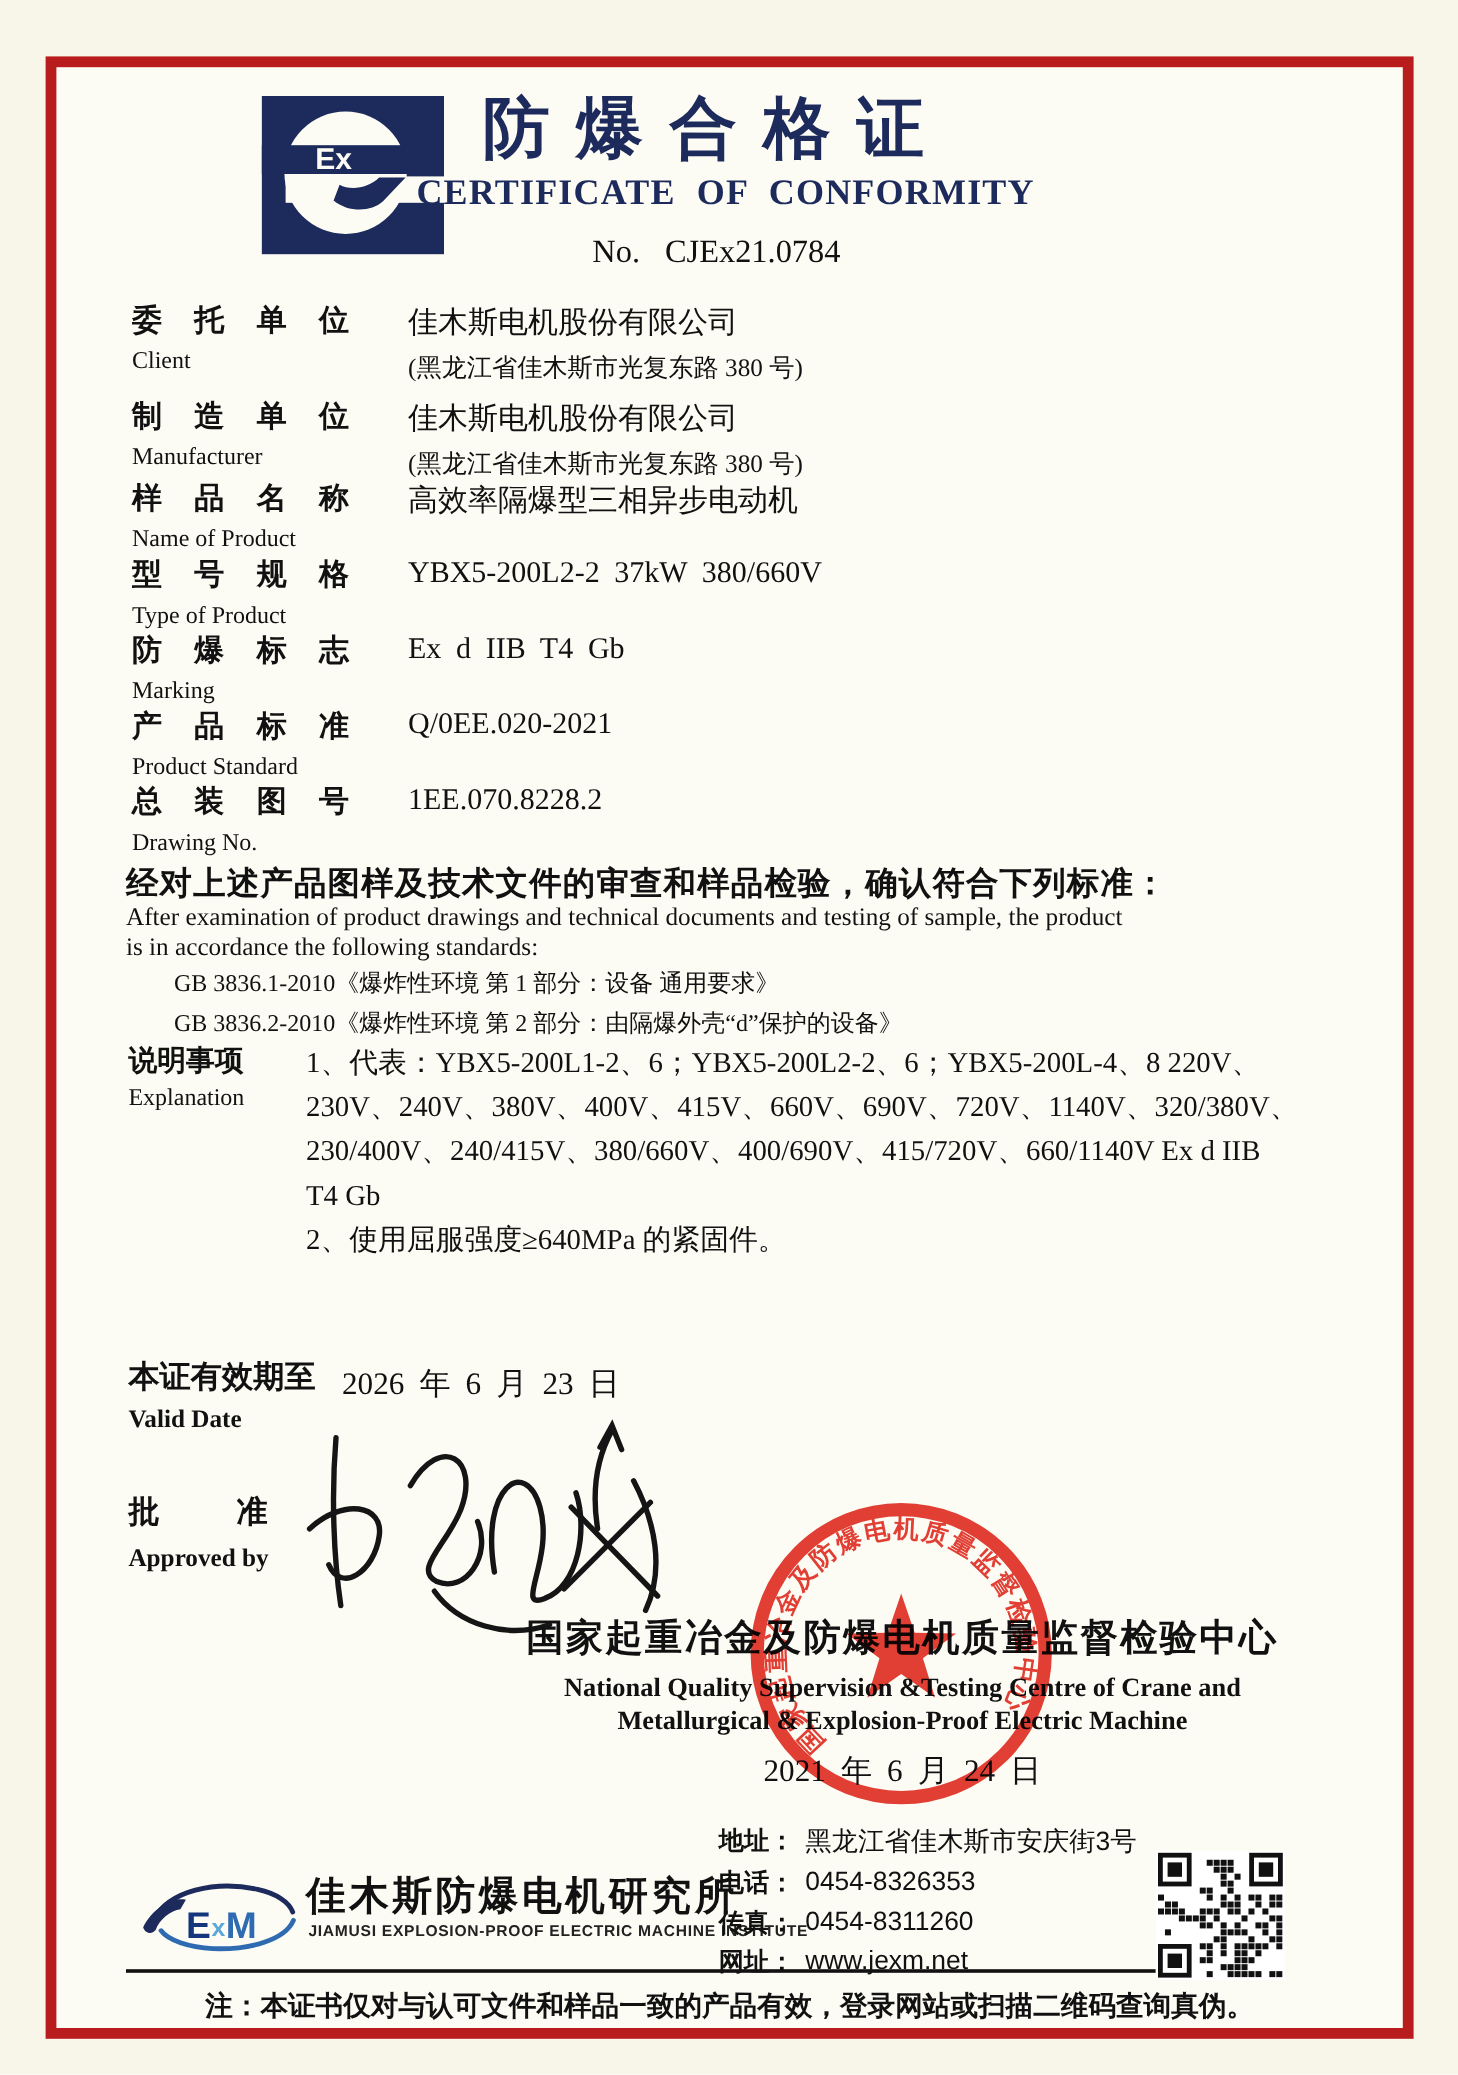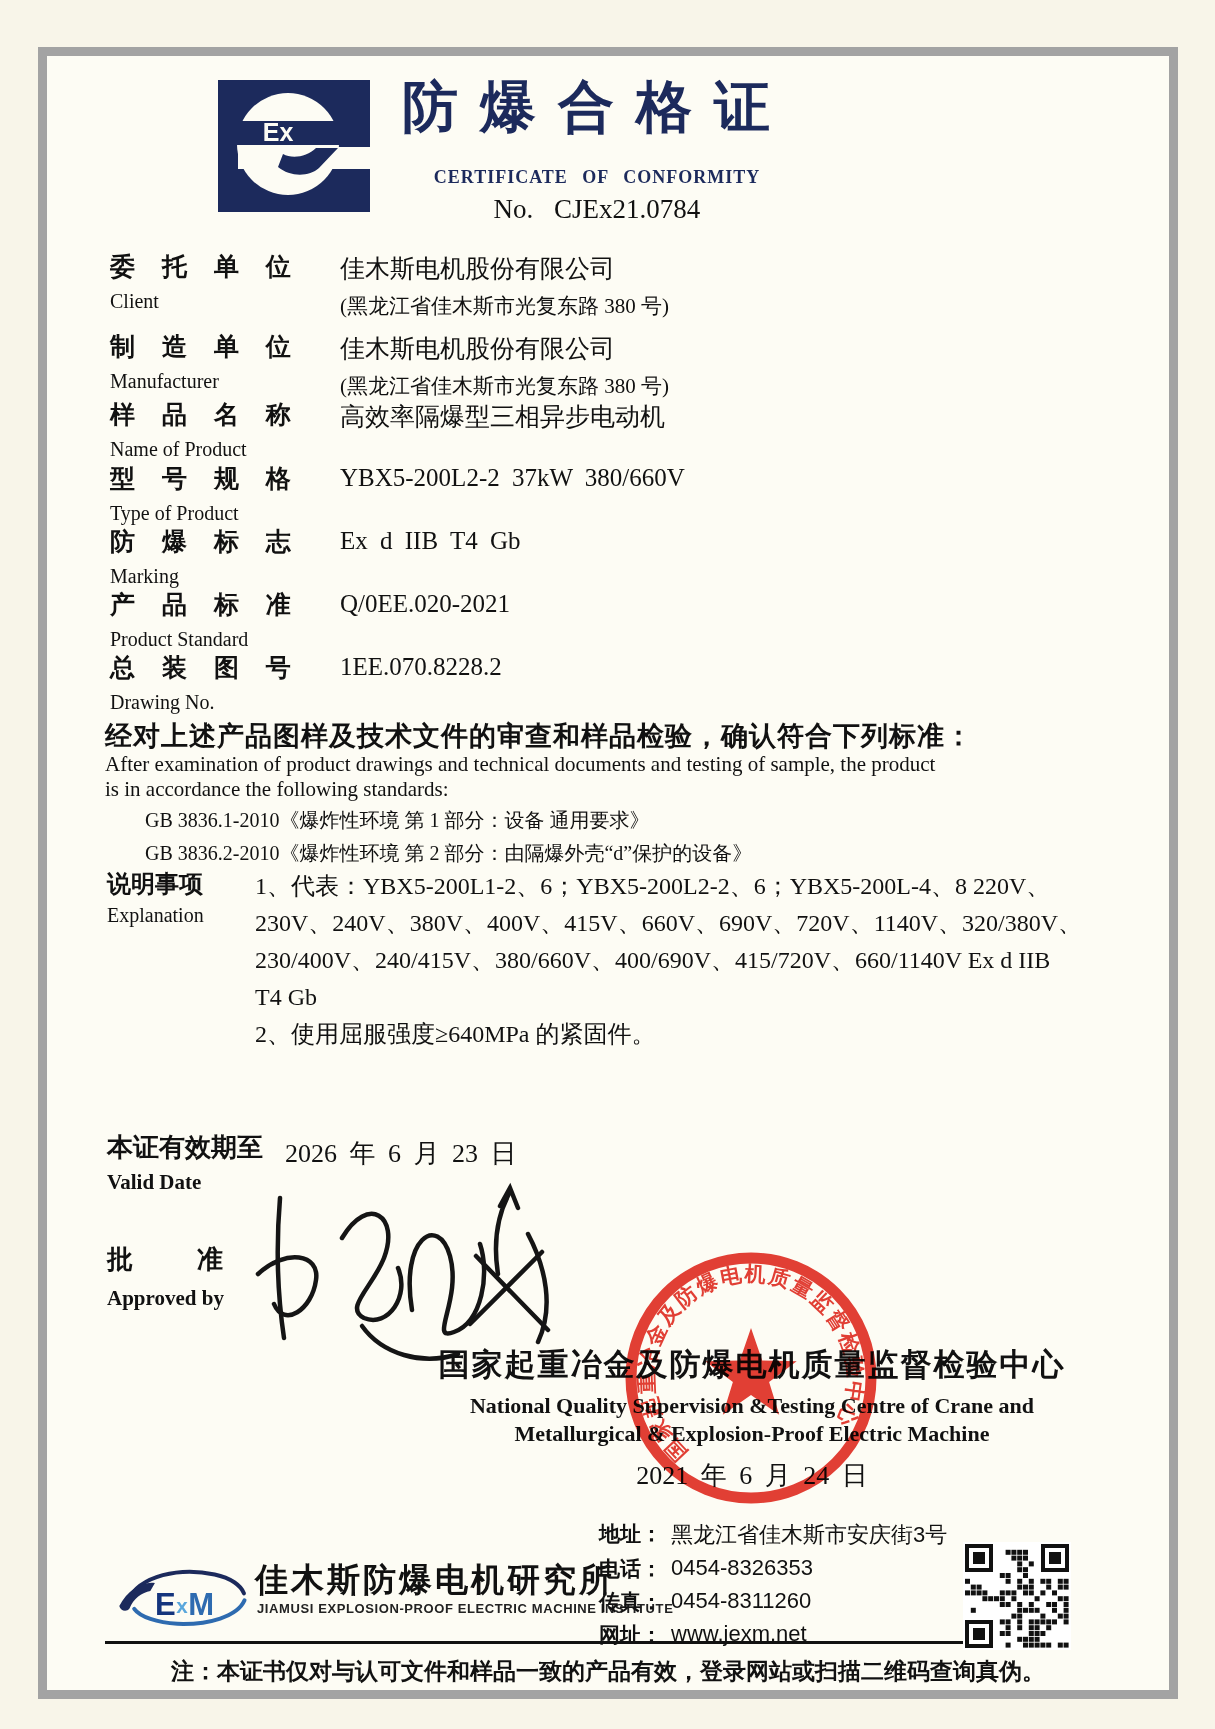--- a/index.html
+++ b/index.html
@@ -1,23 +1,23 @@
 <!DOCTYPE html>
 <html><head>
 <meta charset="utf-8">
 <style>
   html,body{margin:0;padding:0;}
   .page{position:relative;width:1215px;height:1729px;background:#f8f5e9;font-family:"Liberation Serif",serif;color:#111;overflow:hidden;}
-  .frame{position:absolute;left:38px;top:47px;width:1140px;height:1652px;box-sizing:border-box;border:9px solid #a3a3a3;background:#fdfcf4;}
+  .frame{position:absolute;left:38px;top:47px;width:1140px;height:1652px;box-sizing:border-box;border:9px solid #b91c1c;background:#fdfcf4;}
   .inner{position:relative;width:100%;height:100%;}
   .abs{position:absolute;}
   
   .exlogo{left:171px;top:24px;width:152px;height:132px;}
   .title-cn{left:300px;top:14px;width:500px;text-align:center;font-size:56px;font-weight:bold;color:#1c2a5c;letter-spacing:22px;font-family:"Liberation Serif",serif;white-space:nowrap;}
-  .title-en{left:300px;top:88px;width:500px;text-align:center;font-size:18px;font-weight:bold;color:#1c2a5c;letter-spacing:1px;word-spacing:9px;white-space:nowrap;margin-top:23px;}
+  .title-en{left:300px;top:88px;width:500px;text-align:center;font-size:30px;font-weight:bold;color:#1c2a5c;letter-spacing:1px;word-spacing:9px;white-space:nowrap;}
   .cert-no{left:250px;top:138px;width:600px;text-align:center;font-size:27px;word-spacing:14px;}
   
   .f-label{left:63px;width:280px;}
   .f-label .cn{font-size:25px;font-weight:bold;letter-spacing:10px;font-family:"Liberation Sans",sans-serif;white-space:nowrap;}
   .f-label .en{font-size:20px;margin-top:7px;}
   .f-value{left:293px;width:780px;}
   .f-value .v{font-size:25px;white-space:nowrap;word-spacing:6px;}
   .f-value .n{font-size:21px;margin-top:7px;white-space:nowrap;}
   
   .stmt-cn{left:58px;top:662px;width:1010px;font-size:27px;font-weight:bold;font-family:"Liberation Sans",sans-serif;letter-spacing:1px;white-space:nowrap;}

